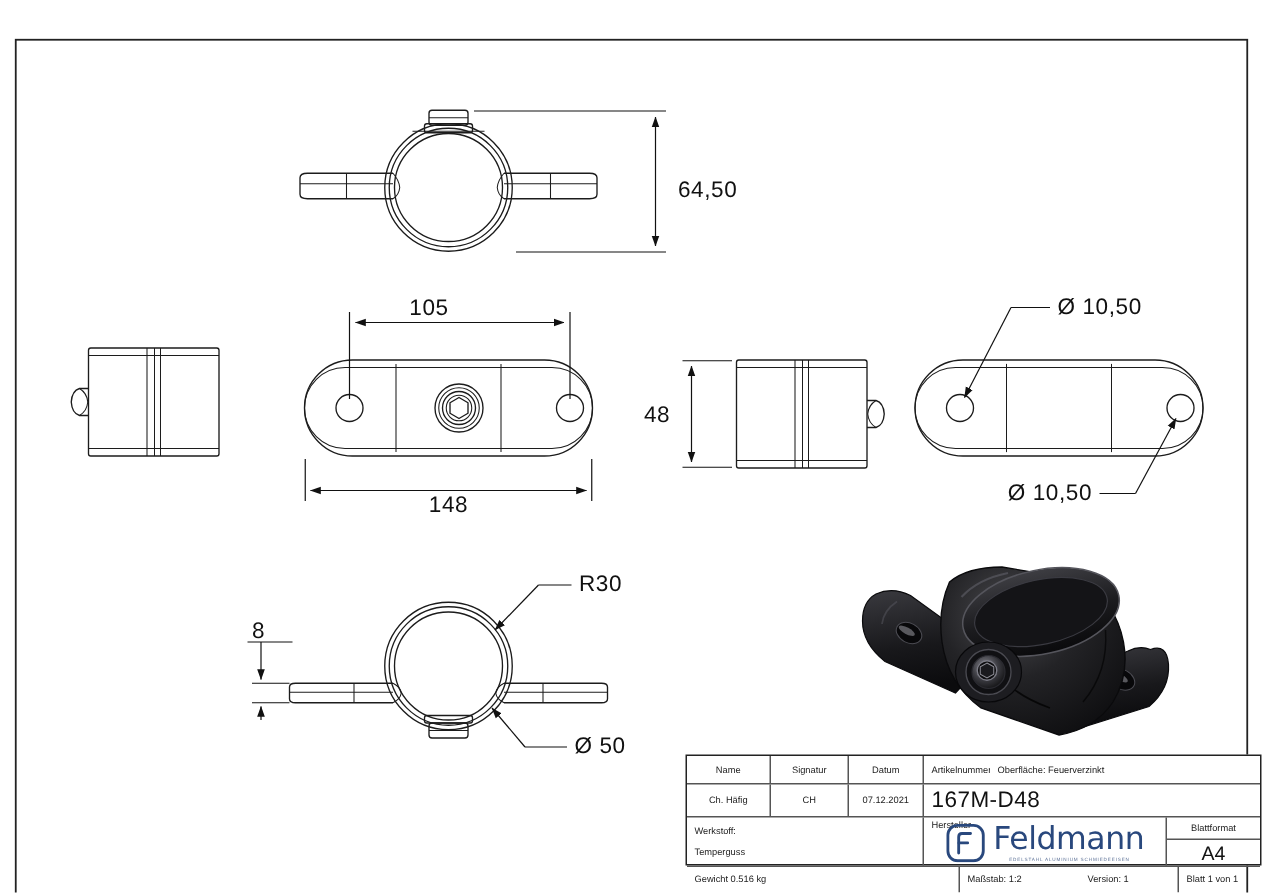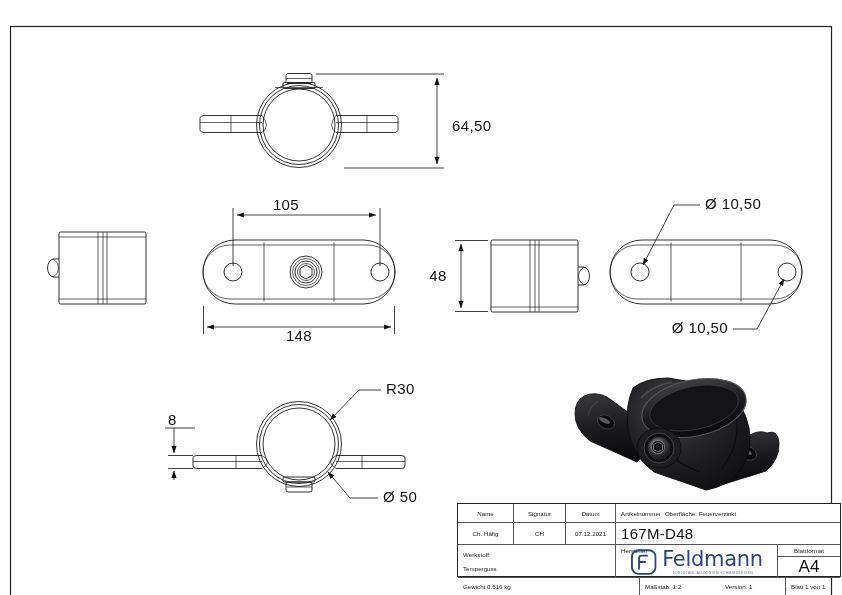--- a/index.html
+++ b/index.html
@@ -49,21 +49,21 @@
   .c-dat{width:50px;justify-content:center;padding-left:0;}
   .c-art{flex:1;}
   .c-obf{width:180px;}
   .artnum{font-size:15px;letter-spacing:0.3px;color:#111;}
   .c-werk{width:158px;flex-direction:column;align-items:flex-start;justify-content:center;gap:7px;}
   .c-herst{flex:1;position:relative;}
   .c-blatt{width:62px;flex-direction:column;align-items:center;justify-content:flex-start;padding-left:0;}
   .blatt-lbl{height:15px;display:flex;align-items:center;justify-content:center;width:100%;
              border-bottom:1px solid #555;box-sizing:border-box;font-size:6.2px;}
   .blatt-val{flex:1;display:flex;align-items:center;justify-content:center;width:100%;
-             font-size:17px;color:#111;}
+             font-size:13px;color:#111;}
   .c-gew{width:182px;}
   .c-mass{width:80px;}
   .c-vers{width:66px;}
   .c-blattvon{flex:1;}
   .herst-lbl{position:absolute;left:5px;top:2px;font-size:6.2px;}
   
   .logo-wrap{
     position:absolute;left:50%;top:50%;
     transform:translate(-50%,-46%);
     display:flex;align-items:center;gap:6px;

